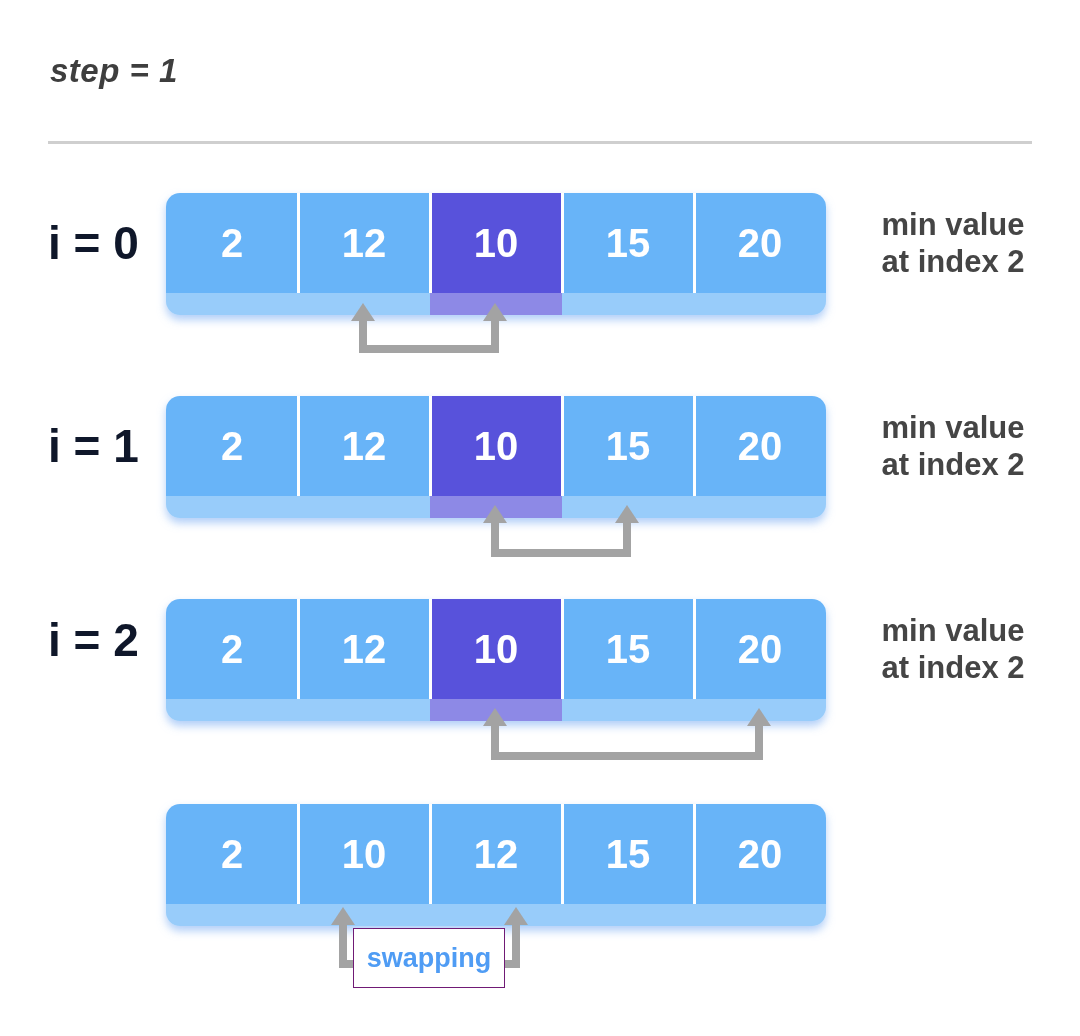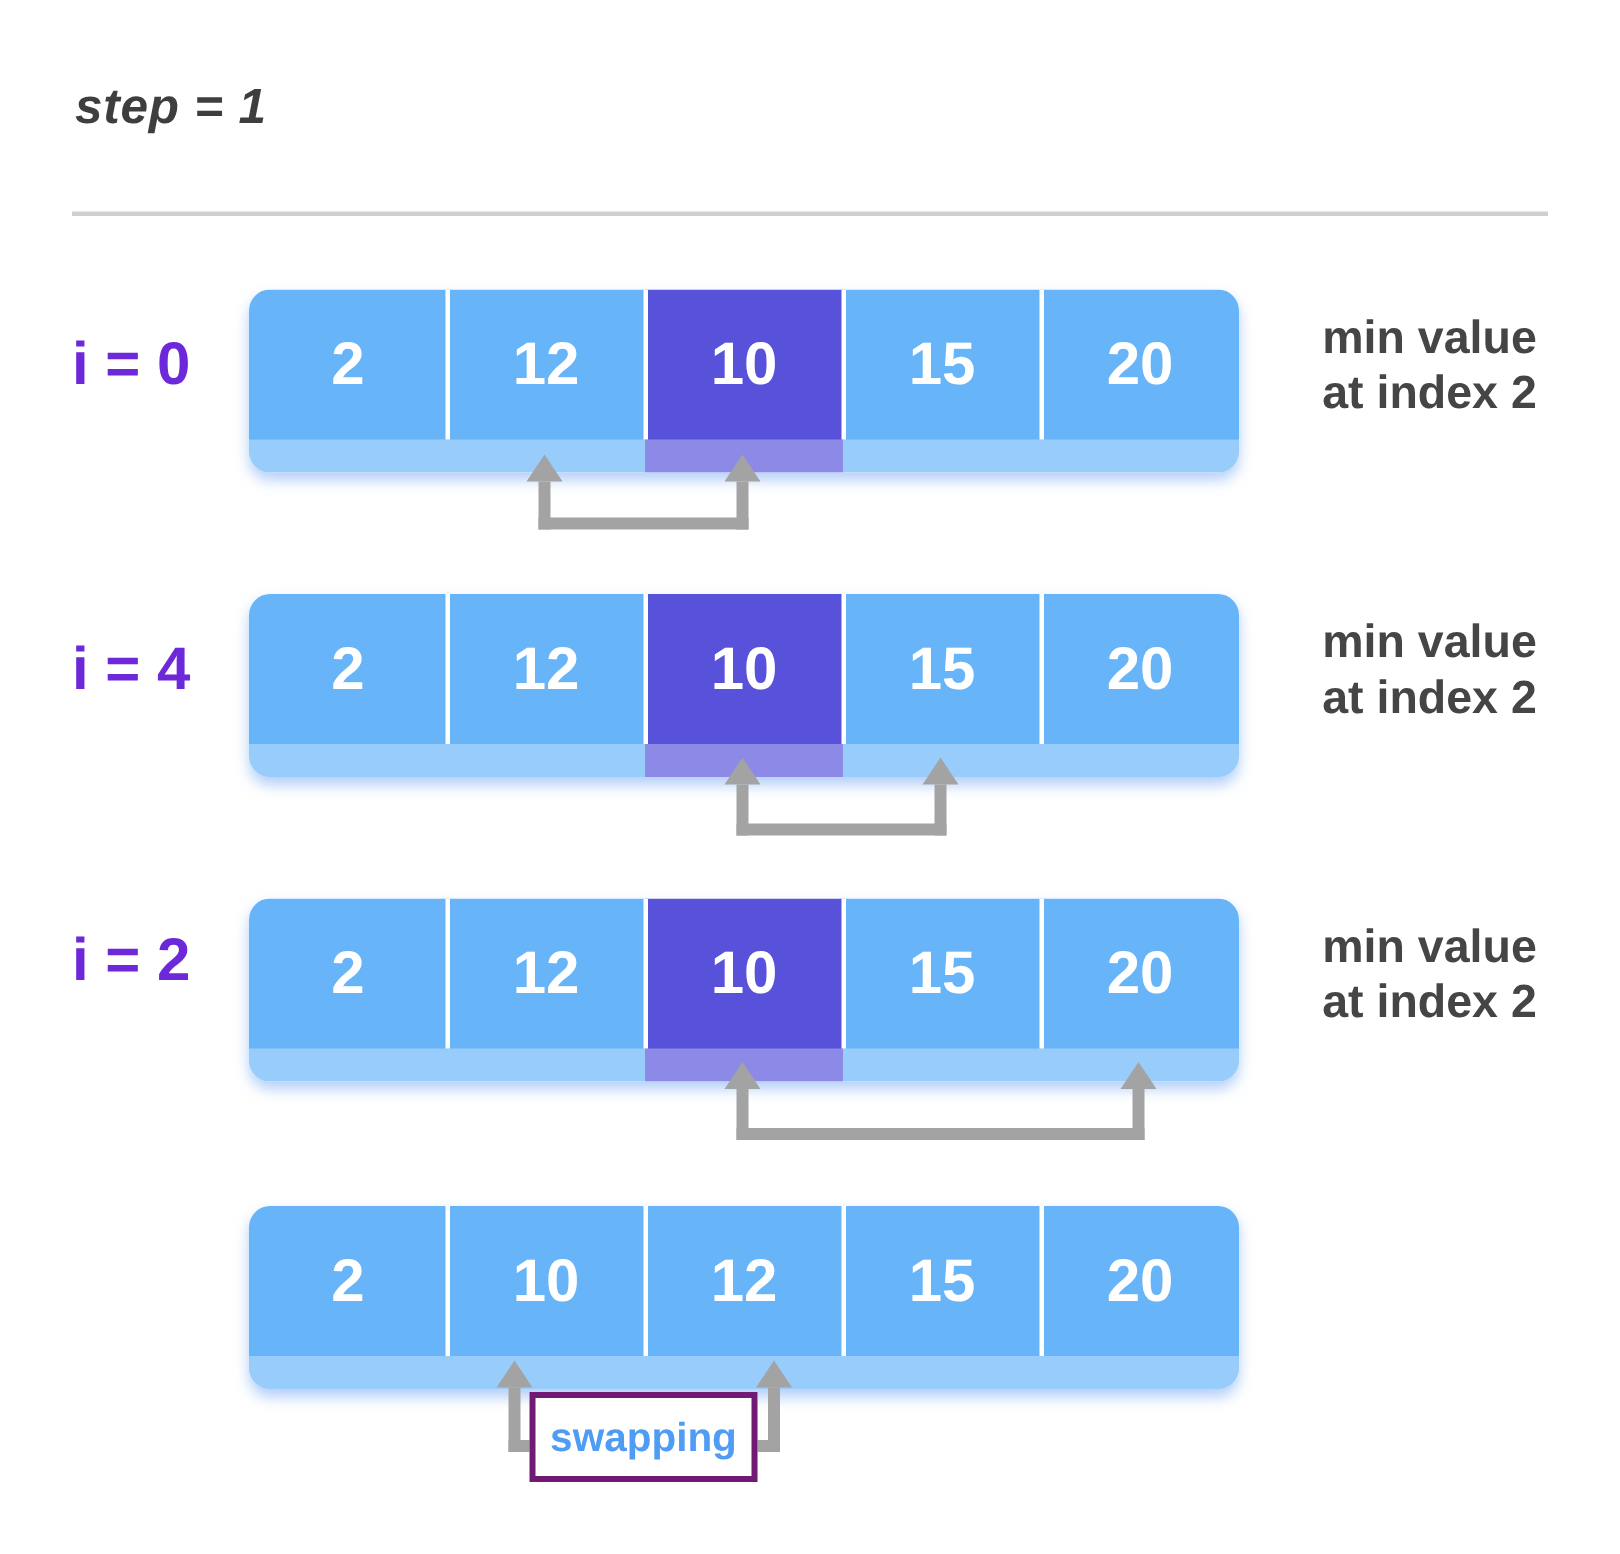--- a/index.html
+++ b/index.html
@@ -3,21 +3,21 @@
 <meta charset="utf-8">
 <style>
   html,body{margin:0;padding:0;background:#fff;}
   .canvas{
     position:relative;width:1080px;height:1036px;background:#ffffff;
     font-family:"Liberation Sans",sans-serif;font-weight:bold;overflow:hidden;
   }
   .title{position:absolute;left:50px;top:52px;font-size:33px;color:#3e3e3e;letter-spacing:.5px;font-style:italic;}
   .rule{position:absolute;left:48px;top:141px;width:984px;height:3px;background:#cfcfcf;}
 
-  .ilabel{position:absolute;left:48px;font-size:40px;line-height:40px;color:#6d28d9;}
+  .ilabel{position:absolute;left:48px;font-size:46px;line-height:40px;color:#0f172a;}
   .bar{
     position:absolute;left:166px;width:660px;height:122px;border-radius:14px;
     overflow:hidden;display:flex;box-shadow:0 5px 9px rgba(115,168,242,.55);
   }
   .cell{position:relative;flex:1;background:#68b4f8;}
   .cell.hl{background:#5852db;}
   .cell::after{ 
     content:"";position:absolute;left:0;right:0;bottom:0;height:22px;
     background:rgba(255,255,255,.32);
   }
@@ -30,21 +30,21 @@
     font-size:31px;line-height:37px;color:#454545;}
 
   .ahead{position:absolute;width:0;height:0;
     border-left:12px solid transparent;border-right:12px solid transparent;
     border-bottom:18px solid #a3a3a3;z-index:1;}
   .uconn{position:absolute;box-sizing:border-box;
     border:8px solid #a3a3a3;border-top:none;z-index:0;}
 
   .swapbox{
     position:absolute;left:353px;top:928px;width:152px;height:60px;
-    box-sizing:border-box;background:#ffffff;border:4px solid #701a75;
+    box-sizing:border-box;background:#ffffff;border:1px solid #701a75;
     display:flex;align-items:center;justify-content:center;
     font-size:27px;color:#4f9cf4;z-index:3;
   }
 </style>
 </head>
 <body>
 
 <div class="canvas">
 
   <div class="title">step = 1</div>
@@ -72,21 +72,21 @@
     <div class="note" style="top:206px">
       <div>min value</div>
       <div>at index 2</div>
     </div>
     <div class="ahead" style="left:351px;top:303px"></div>
     <div class="ahead" style="left:483px;top:303px"></div>
     <div class="uconn" style="left:359px;top:321px;width:140px;height:32px"></div>
   </div>
 
   <div>
-    <div class="ilabel" style="top:426px">i = 4</div>
+    <div class="ilabel" style="top:426px">i = 1</div>
     <div class="bar" style="top:396px">
       <div class="cell">
           <span class="num">2</span>
         </div>
       <div class="cell">
           <span class="num">12</span>
         </div>
       <div class="cell hl">
           <span class="num">10</span>
         </div>

